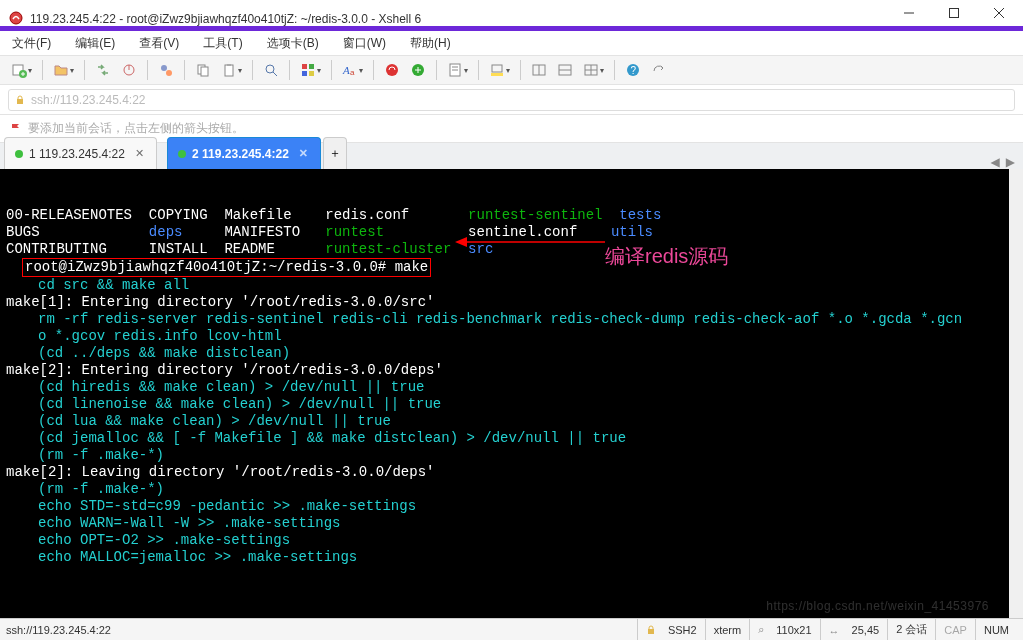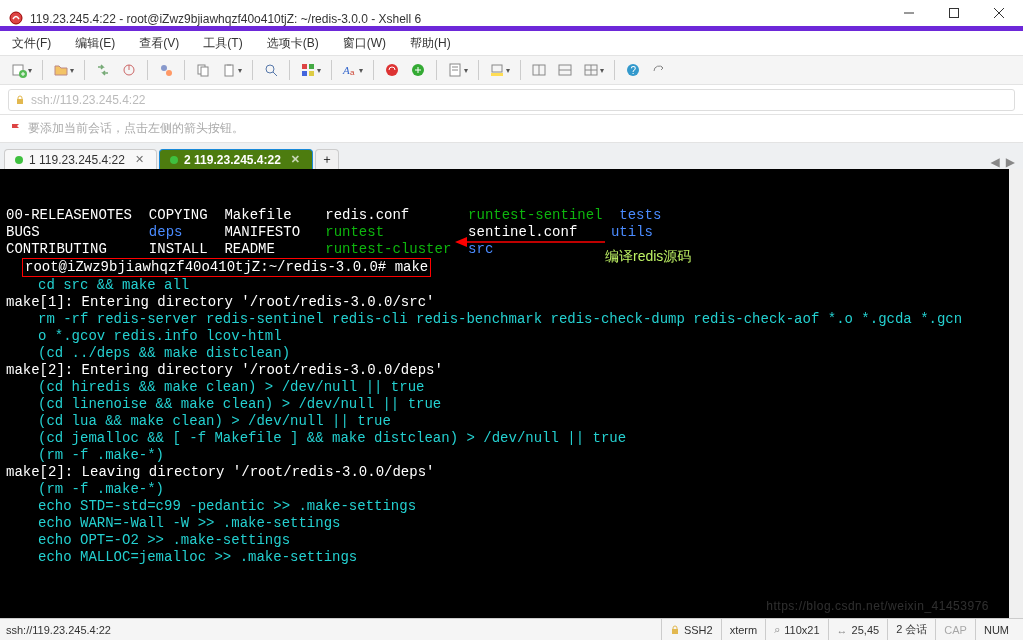--- a/index.html
+++ b/index.html
@@ -13,41 +13,41 @@
   .menubar { height: 24px; display: flex; align-items: center; padding: 0 12px; gap: 24px; color: #333; font-size: 12px; }
   .toolbar { height: 30px; background: #f5f5f5; border-top: 1px solid #e3e3e3; border-bottom: 1px solid #e3e3e3; display: flex; align-items: center; padding: 0 8px; gap: 4px; }
   .tbtn { display: flex; align-items: center; gap: 1px; padding: 2px 3px; }
   .tbtn .drop { font-size: 8px; color: #555; }
   .tsep { width: 1px; height: 20px; background: #ccc; margin: 0 3px; }
   .ticon { width: 16px; height: 16px; display: inline-block; }
   .addressbar { height: 30px; display: flex; align-items: center; padding: 4px 8px; background: #fff; border-bottom: 1px solid #e3e3e3; }
   .addr-field { flex: 1; border: 1px solid #ddd; border-radius: 3px; height: 22px; display: flex; align-items: center; padding: 0 6px; color: #bbb; gap: 6px; }
   .hintbar { height: 28px; display: flex; align-items: center; padding: 0 10px; color: #aaa; gap: 6px; border-bottom: 1px solid #e3e3e3; }
   .tabbar { height: 26px; display: flex; align-items: flex-end; background: #eef0f2; padding-left: 4px; }
-  .tab { height: 20px; display: flex; align-items: center; padding: 0 12px 0 10px; font-size: 12px; border: 1px solid #ccc; border-bottom: none; margin-right: 2px; border-radius: 4px 4px 0 0; gap: 6px; }
+  .tab { height: 32px; display: flex; align-items: center; padding: 0 12px 0 10px; font-size: 12px; border: 1px solid #ccc; border-bottom: none; margin-right: 2px; border-radius: 4px 4px 0 0; gap: 6px; }
   .tab.inactive { background: #f8f8f8; color: #333; }
-  .tab.active { background: #4d7c0f; color: #fff; border-color: #1989d8; font-weight: bold; }
+  .tab.active { background: #3b82f6; color: #fff; border-color: #1989d8; font-weight: bold; margin-left: 8px; }
   .tab .dot { width: 8px; height: 8px; border-radius: 50%; background: #3fc03f; }
   .tab .close { font-size: 11px; opacity: .7; margin-left: 4px; }
   .tab.add { width: 24px; padding: 0; justify-content: center; background: #f0f0f0; }
   .tabbar .spacer { flex: 1; }
   .tabnav { display: flex; align-items: center; padding: 0 8px; color: #888; gap: 6px; }
   .terminal { flex: 1; background: #000; color: #c0c0c0; font-family: "Consolas", "Courier New", monospace; font-size: 14px; line-height: 17px; padding: 4px 6px; position: relative; overflow: hidden; white-space: pre; border-right: 14px solid #f0f0f0; }
   .terminal .scrollup { position: absolute; right: -14px; top: 0; width: 14px; height: 14px; background: #f0f0f0; display:flex; align-items:center; justify-content:center; color:#555; }
   .c-white { color: #ffffff; }
   .c-cyan { color: #24d0d0; margin-left: 32px; }
   .c-blue { color: #4a8bff; }
   .c-green { color: #0db50d; }
   .cmdbox { border: 1px solid #ff0000; display: inline-block; padding: 0 2px; margin-left: 16px; }
   .arrow { position: absolute; left: 455px; top: 66px; display:flex; align-items:center; }
   .arrow svg { width: 150px; height: 14px; }
-  .annot { position: absolute; left: 605px; top: 79px; color: #bef264; font-family: "Microsoft YaHei", sans-serif; font-size: 14px; }
+  .annot { position: absolute; left: 605px; top: 79px; color: #ec4899; font-family: "Microsoft YaHei", sans-serif; font-size: 20px; }
   .statusbar { height: 22px; border-top: 1px solid #ccc; display: flex; align-items: center; font-size: 11px; color: #333; background: #f5f5f5; padding: 0 6px; }
   .sb-left { flex: 1; }
-  .sb-seg { padding: 4px 8px; border-left: 1px solid #ccc; height: 100%; display: flex; align-items: center; gap: 4px; }
+  .sb-seg { padding: 4px 8px; border-left: 1px solid #ccc; height: 100%; display: flex; align-items: center; gap: 12px; }
   .lock { width:10px; height:10px; }
   .watermark { position: absolute; right: 20px; bottom: 3px; color: rgba(255,255,255,.18); font-family: sans-serif; font-size: 12px; letter-spacing: .5px; }
 </style>
 </head>
 <body>
 
 <div class="titlebar">
   <svg class="appicon" viewBox="0 0 16 16">
       <circle cx="8" cy="8" r="6" fill="#d44" stroke="#900"></circle>
       <path d="M5 9 Q8 4 11 9" stroke="#fff" fill="none" stroke-width="1.5"></path>

